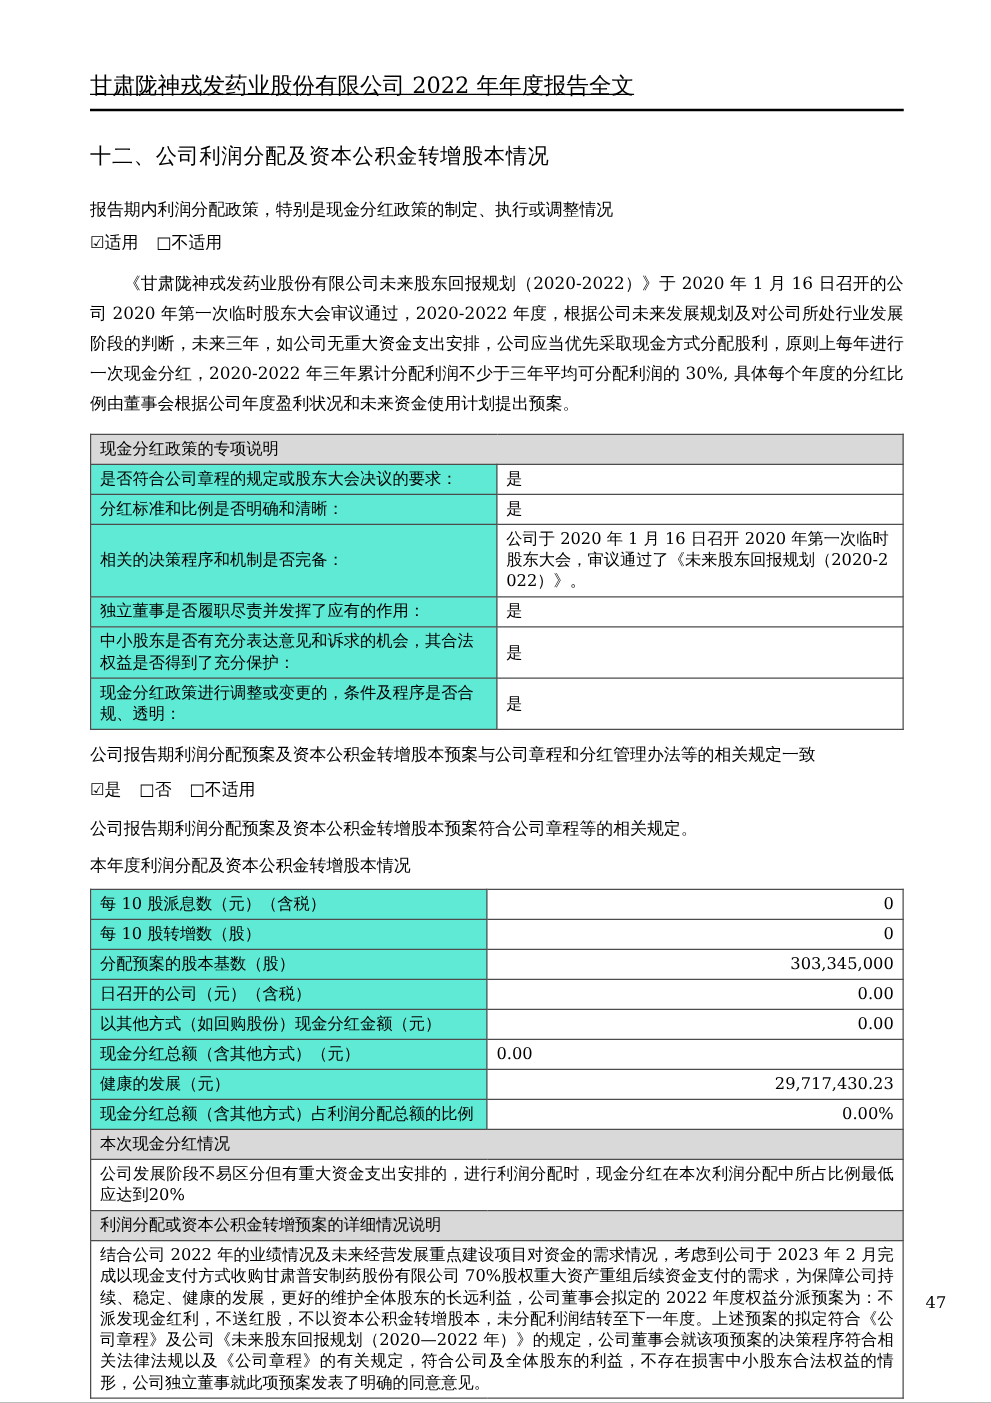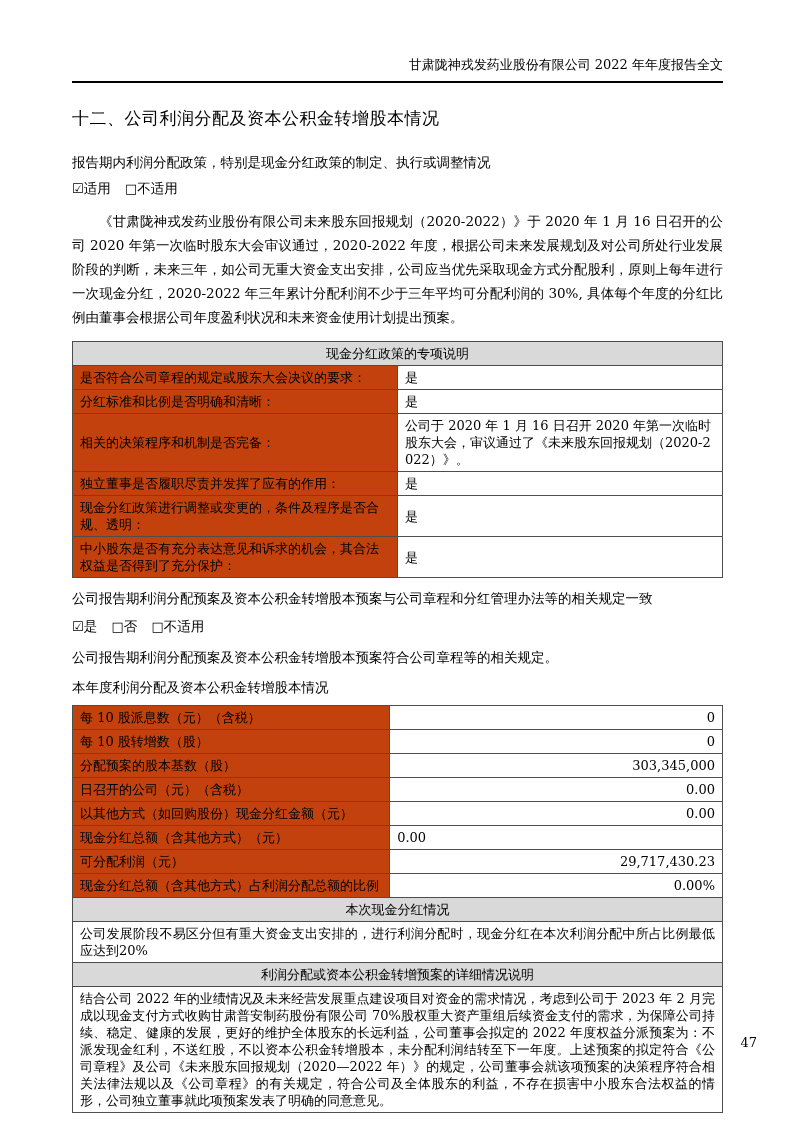--- a/index.html
+++ b/index.html
@@ -9,24 +9,24 @@
     background: #ffffff;
     margin: 0 auto;
     position: relative;
     overflow: hidden;
     font-family: "DejaVu Serif", "Liberation Serif", serif;
     color: #000;
   }
   .content { padding: 56px 70px 0 72px; }
 
   .hdr-text {
-    text-align: right;
-    font-size: 13px;
+    font-size: 18px;
     padding-bottom: 7px;
     border-bottom: 2px solid #000;
+    text-decoration: underline;
   }
 
   h1.sec-title {
     font-family: "DejaVu Sans", "Liberation Sans", sans-serif;
     font-size: 17px;
     font-weight: normal;
     margin: 24px 0 22px 0;
     letter-spacing: 0.5px;
   }
 
@@ -52,24 +52,23 @@
   }
   table.doc td {
     border: 1px solid #4d4d4d;
     padding: 3px 7px;
     line-height: 17px;
     vertical-align: middle;
     word-break: break-all;
   }
   td.thead {
     background: #d9d9d9;
-    text-align: center;
     padding: 2px 4px;
   }
-  td.lbl { background: #c2410c; width: 48.8%; }
+  td.lbl { background: #5eead4; width: 48.8%; }
   td.val { background: #fff; }
   td.val-r { text-align: right; }
   td.span-text { text-align: justify; line-height: 20px; padding: 4px 8px; }
 
   .between-line { font-size: 13.5px; line-height: 20px; margin: 10px 0 8px 0; }
 
   .page-num {
     position: absolute;
     right: 36px;
     bottom: 72px;
@@ -111,25 +110,25 @@
       </tr>
       <tr>
         <td class="lbl">相关的决策程序和机制是否完备：</td>
         <td class="val">公司于 2020 年 1 月 16 日召开 2020 年第一次临时股东大会，审议通过了《未来股东回报规划（2020-2022）》。</td>
       </tr>
       <tr>
         <td class="lbl">独立董事是否履职尽责并发挥了应有的作用：</td>
         <td class="val">是</td>
       </tr>
       <tr>
-        <td class="lbl">现金分红政策进行调整或变更的，条件及程序是否合规、透明：</td>
+        <td class="lbl">中小股东是否有充分表达意见和诉求的机会，其合法权益是否得到了充分保护：</td>
         <td class="val">是</td>
       </tr>
       <tr>
-        <td class="lbl">中小股东是否有充分表达意见和诉求的机会，其合法权益是否得到了充分保护：</td>
+        <td class="lbl">现金分红政策进行调整或变更的，条件及程序是否合规、透明：</td>
         <td class="val">是</td>
       </tr>
     </tbody>
       </table>
 
     <p class="between-line">公司报告期利润分配预案及资本公积金转增股本预案与公司章程和分红管理办法等的相关规定一致</p>
 
     <div class="cbrow">
       <span class="cbitem"><span class="cb-glyph">☑</span><span>是</span></span>
       <span class="cbitem"><span class="cb-glyph">□</span><span>否</span></span>
@@ -160,21 +159,21 @@
       </tr>
       <tr>
         <td class="lbl">以其他方式（如回购股份）现金分红金额（元）</td>
         <td class="val val-r">0.00</td>
       </tr>
       <tr>
         <td class="lbl">现金分红总额（含其他方式）（元）</td>
         <td class="val">0.00</td>
       </tr>
       <tr>
-        <td class="lbl">可分配利润（元）</td>
+        <td class="lbl">健康的发展（元）</td>
         <td class="val val-r">29,717,430.23</td>
       </tr>
       <tr>
         <td class="lbl">现金分红总额（含其他方式）占利润分配总额的比例</td>
         <td class="val val-r">0.00%</td>
       </tr>
       <tr>
         <td class="thead" colspan="2">本次现金分红情况</td>
       </tr>
       <tr>

